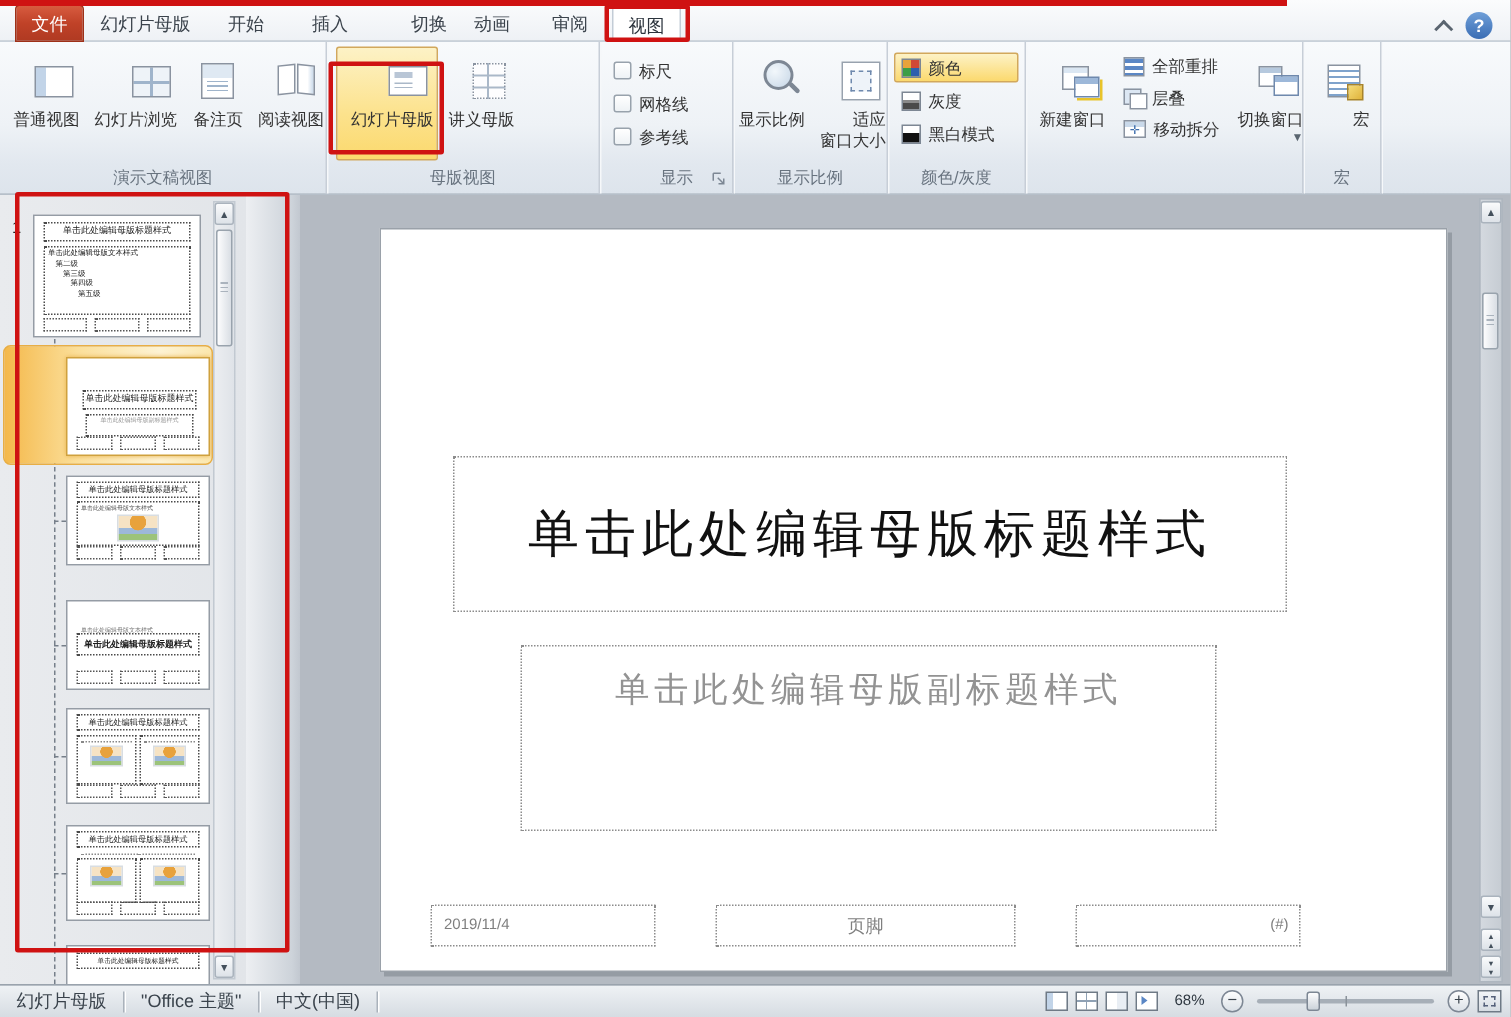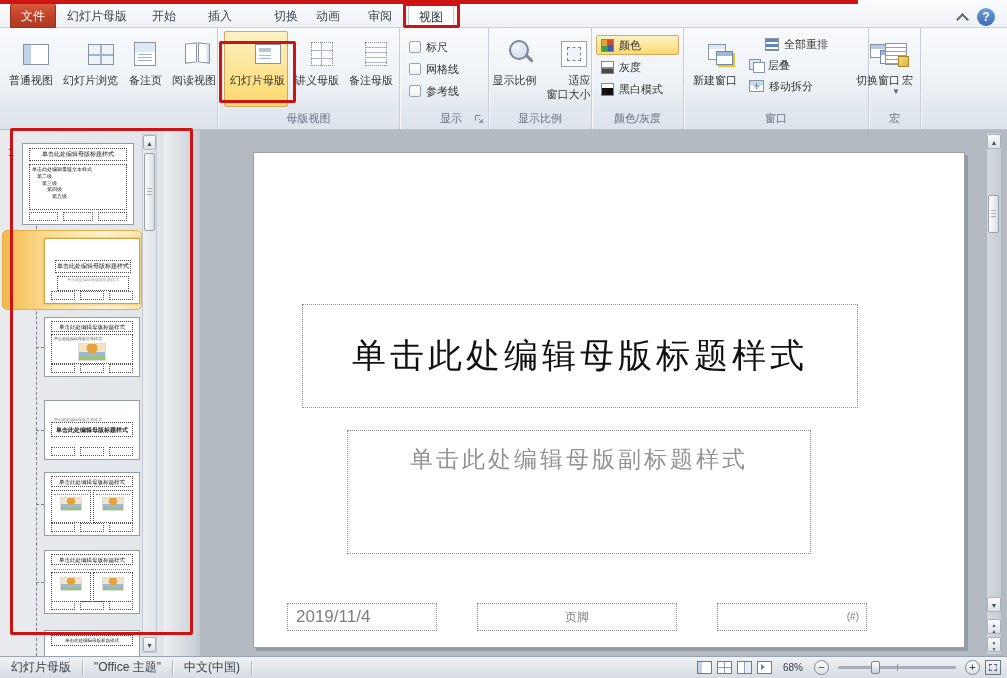--- a/index.html
+++ b/index.html
@@ -115,21 +115,21 @@
 
   
   .canvas{position:absolute;left:200px;top:130px;width:807px;height:526px;background:#b4bac2}
   .slide{position:absolute;left:53px;top:22px;width:712px;height:496px;background:#fff;
          border:1px solid #9aa1a9;box-shadow:3px 3px 0 #959ca4}
   .ph{position:absolute;border:1px dotted #8c8c8c}
   .ph-title{left:48px;top:151px;width:556px;height:104px;display:flex;align-items:center;justify-content:center;
             font-family:"Liberation Serif","DejaVu Serif",serif;font-size:34px;letter-spacing:4px;color:#111;white-space:nowrap}
   .ph-subtitle{left:93px;top:277px;width:464px;height:124px;text-align:center;padding-top:13px;
             font-family:"Liberation Serif","DejaVu Serif",serif;font-size:23px;letter-spacing:3px;color:#939393;white-space:nowrap}
-  .ph-date{left:33px;top:450px;width:150px;height:28px;font-size:17px;color:#7f7f7f;line-height:26px;padding-left:8px}
+  .ph-date{left:33px;top:450px;width:150px;height:28px;font-size:10px;color:#7f7f7f;line-height:26px;padding-left:8px}
   .ph-footer{left:223px;top:450px;width:200px;height:28px;font-size:12px;color:#7f7f7f;line-height:26px;text-align:center}
   .ph-number{left:463px;top:450px;width:150px;height:28px;font-size:10px;color:#7f7f7f;line-height:26px;text-align:right;padding-right:7px}
 
   
   .mainsb{position:absolute;left:986px;top:132px;width:16px;height:523px;
           background:linear-gradient(90deg,#d4d9df,#c6ccd3);border:1px solid #aeb6bf}
   .mainsb .sb-btn{width:14px}
 
   
   .statusbar{position:absolute;left:0;top:656px;width:100%;height:22px;
@@ -211,41 +211,36 @@
         <div class="rbtn">
           <div class="ricon">
               <div class="ic-reading">
                 <i></i>
                 <i></i>
               </div>
             </div>
           <div class="rlabel">阅读视图</div>
         </div>
       </div>
+      <div class="glabel">演示文稿视图</div>
     </div>
 
     <div class="rgroup" style="left:218px;width:182px">
       <div class="bigrow">
         <div class="rbtn sel" style="width:68px">
           <div class="ricon">
               <div class="ic ic-master"></div>
             </div>
           <div class="rlabel">幻灯片母版</div>
         </div>
         <div class="rbtn">
           <div class="ricon">
               <div class="ic-handout"></div>
             </div>
           <div class="rlabel">讲义母版</div>
-        </div>
-        <div class="rbtn">
-          <div class="ricon">
-              <div class="ic-notesmaster"></div>
-            </div>
-          <div class="rlabel">备注母版</div>
         </div>
       </div>
       <div class="glabel">母版视图</div>
     </div>
 
     <div class="rgroup" style="left:400px;width:89px">
       <div style="padding-top:7px">
         <label class="srow">
           <span class="chk"></span>
           <span class="slabel">标尺</span>
@@ -306,42 +301,41 @@
 
     <div class="rgroup" style="left:684px;width:185px">
       <div class="bigrow">
         <div class="rbtn">
           <div class="ricon">
               <div class="ic-newwin"></div>
             </div>
           <div class="rlabel">新建窗口</div>
         </div>
         <div style="padding-top:3px">
-          <div class="srow" style="margin:0 16px 1px">
+          <div class="srow" style="margin:0 0 1px">
             <span class="ic ic-arrange"></span>
             <span class="slabel">全部重排</span>
           </div>
           <div class="srow" style="margin:0 0 1px">
             <span class="ic-cascade"></span>
             <span class="slabel">层叠</span>
           </div>
           <div class="srow" style="margin:0">
             <span class="ic ic-split">✛</span>
             <span class="slabel">移动拆分</span>
           </div>
         </div>
         <div class="rbtn">
           <div class="ricon">
               <div class="ic-switch"></div>
             </div>
           <div class="rlabel">切换窗口</div>
           <div class="dd-arrow">▼</div>
         </div>
       </div>
-      <div class="glabel">窗口</div>
     </div>
 
     <div class="rgroup" style="left:869px;width:52px">
       <div class="bigrow" style="justify-content:center">
         <div class="rbtn">
           <div class="ricon">
               <div class="ic ic-macro"></div>
             </div>
           <div class="rlabel">宏</div>
         </div>

